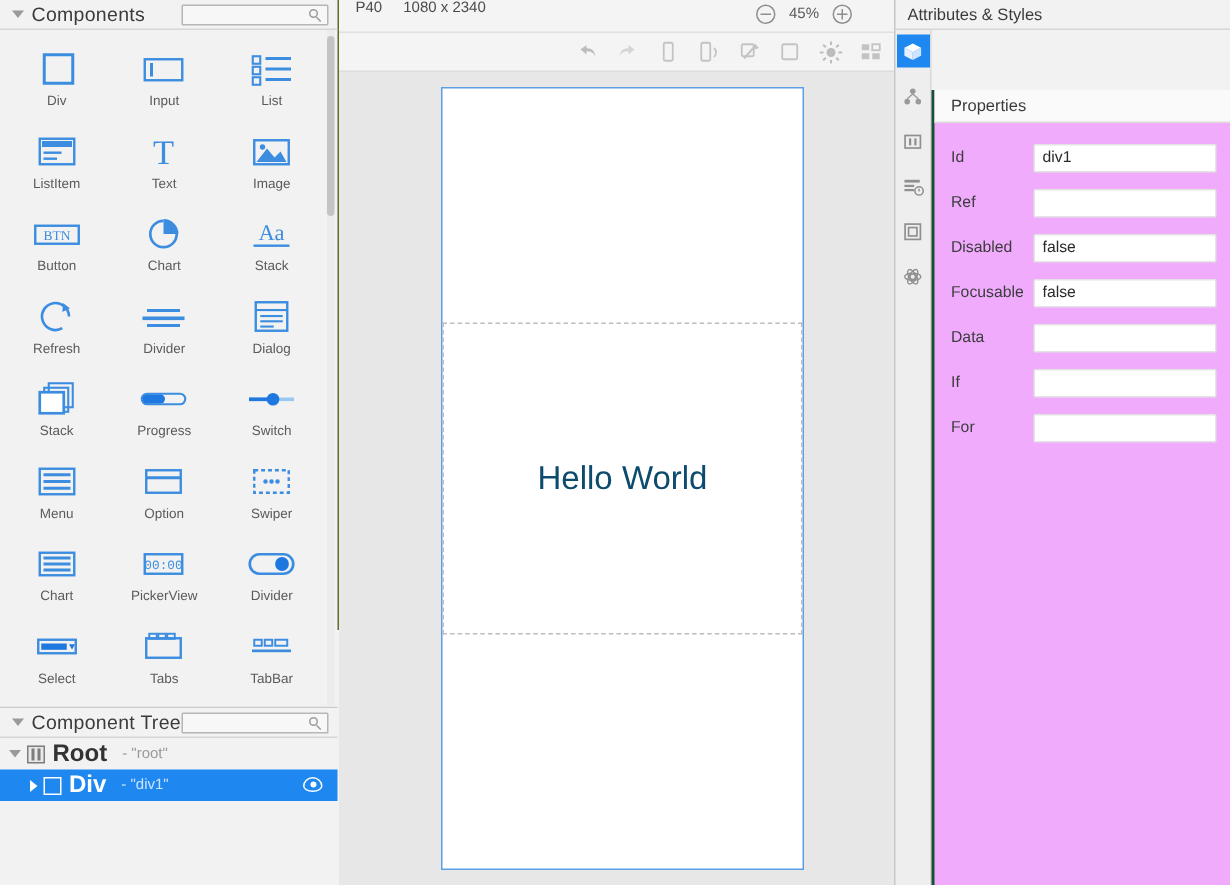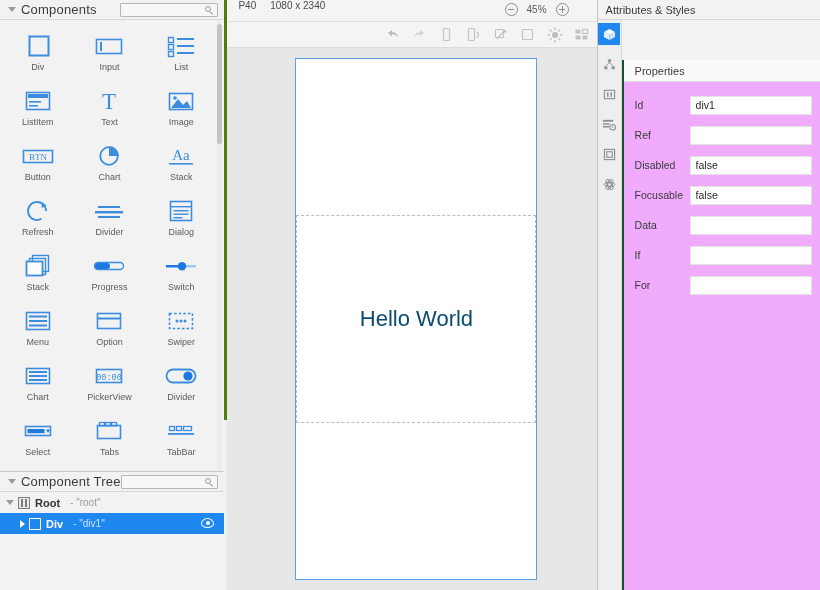--- a/index.html
+++ b/index.html
@@ -7,21 +7,21 @@
     width:820px;height:590px;overflow:hidden;
     font-family:"Liberation Sans","DejaVu Sans",sans-serif;
     font-size:11px;color:#333;background:#f2f2f2;
     -webkit-font-smoothing:antialiased;
   }
   .app{position:relative;width:820px;height:590px;display:flex;}
 
   
   .left-panel{
     width:225px;height:420px;background:#a21caf;
-    border-right:3px solid #4d7c0f;
+    border-right:1px solid #4d7c0f;
     display:flex;flex-direction:column;position:relative;
   }
   .panel-header{
     height:20px;min-height:20px;display:flex;align-items:center;
     background:#f2f2f2;border-bottom:1px solid #d6d6d6;
     padding:0 4px;box-sizing:border-box;
   }
   .tri{
     width:0;height:0;border-left:4.5px solid transparent;border-right:4.5px solid transparent;
     border-top:5px solid #9a9a9a;margin:0 5px 0 4px;flex:0 0 auto;
@@ -92,21 +92,21 @@
   .node-icon.root{
     border:1.5px solid #7d7d7d;box-sizing:border-box;background:#e9e9e9;
   }
   .node-icon.root:before{
     content:"";position:absolute;left:2px;top:1px;width:1.5px;height:8px;background:#7d7d7d;
   }
   .node-icon.root:after{
     content:"";position:absolute;left:6px;top:1px;width:1.5px;height:8px;background:#7d7d7d;
   }
   .node-icon.divbox{border:1.5px solid #fff;box-sizing:border-box;background:transparent;}
-  .tree-label{font-weight:bold;font-size:11px;}
+  .tree-label{font-weight:bold;font-size:16px;}
   .tree-sub{font-size:10px;margin-left:10px;opacity:.85;font-weight:normal;}
   .tree-row.sel .tree-sub{color:#eaf3ff;}
   .tree-row:not(.sel) .tree-sub{color:#8b8b8b;}
   .eye{position:absolute;right:10px;top:5px;width:13px;height:10px;}
   .eye .lid{
     position:absolute;left:0;top:0;width:13px;height:10px;
     border:1.4px solid #fff;border-radius:50% 50% 50% 50% / 60% 60% 40% 40%;
     box-sizing:border-box;
   }
   .eye .pup{position:absolute;left:4.5px;top:3px;width:4px;height:4px;border-radius:50%;background:#fff;}

